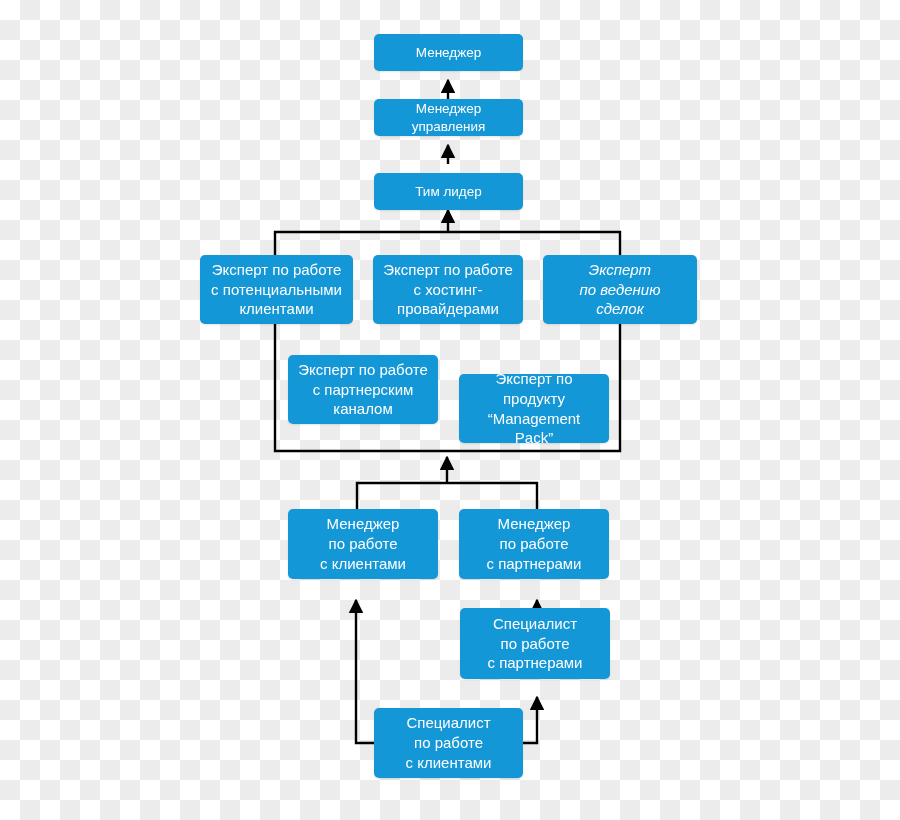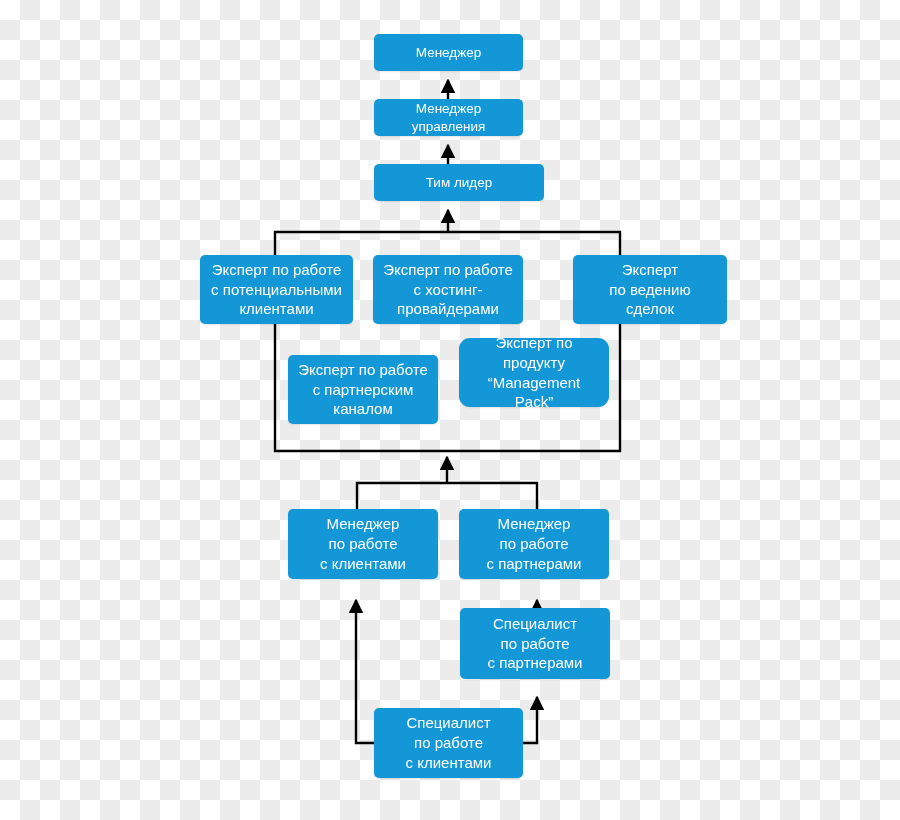--- a/index.html
+++ b/index.html
@@ -80,34 +80,34 @@
 
       <path d="M 523 743 L 537 743 L 537 697" marker-end="url(#arrow)"></path>
 
       <path d="M 537 608 L 537 600" marker-end="url(#arrow)"></path>
     </g>
   </svg>
 
   <div class="node" style="left: 374px; top: 34px; width: 149px; height: 37px; background: rgb(20, 151, 215); color: rgb(255, 255, 255);">Менеджер</div>
   <div class="node" style="left: 374px; top: 99px; width: 149px; height: 37px; background: rgb(20, 151, 215); color: rgb(255, 255, 255);">Менеджер
 управления</div>
-  <div class="node" style="left: 374px; top: 164px; width: 170px; height: 37px; background: rgb(20, 151, 215); color: rgb(255, 255, 255);">Тим лидер</div>
+  <div class="node" style="left: 374px; top: 173px; width: 149px; height: 37px; background: rgb(20, 151, 215); color: rgb(255, 255, 255);">Тим лидер</div>
   <div class="node sm" style="left: 200px; top: 255px; width: 153px; height: 69px; background: rgb(20, 151, 215); color: rgb(255, 255, 255);">Эксперт по работе
 с потенциальными
 клиентами</div>
   <div class="node sm" style="left: 373px; top: 255px; width: 150px; height: 69px; background: rgb(20, 151, 215); color: rgb(255, 255, 255);">Эксперт по работе
 с хостинг-
 провайдерами</div>
-  <div class="node sm" style="left: 573px; top: 255px; width: 154px; height: 69px; background: rgb(20, 151, 215); color: rgb(255, 255, 255);">Эксперт
+  <div class="node sm" style="left: 543px; top: 255px; width: 154px; height: 69px; background: rgb(20, 151, 215); color: rgb(255, 255, 255); font-style: italic;">Эксперт
 по ведению
 сделок</div>
   <div class="node sm" style="left: 288px; top: 355px; width: 150px; height: 69px; background: rgb(20, 151, 215); color: rgb(255, 255, 255);">Эксперт по работе
 с партнерским
 каналом</div>
-  <div class="node sm" style="left: 459px; top: 338px; width: 150px; height: 69px; background: rgb(20, 151, 215); color: rgb(255, 255, 255); border-radius: 11px;">Эксперт по  продукту
+  <div class="node sm" style="left: 459px; top: 374px; width: 150px; height: 69px; background: rgb(20, 151, 215); color: rgb(255, 255, 255);">Эксперт по  продукту
 “Management
 Pack”</div>
   <div class="node sm" style="left: 288px; top: 509px; width: 150px; height: 70px; background: rgb(20, 151, 215); color: rgb(255, 255, 255);">Менеджер
 по работе
 с клиентами</div>
   <div class="node sm" style="left: 459px; top: 509px; width: 150px; height: 70px; background: rgb(20, 151, 215); color: rgb(255, 255, 255);">Менеджер
 по работе
 с партнерами</div>
   <div class="node sm" style="left: 460px; top: 608px; width: 150px; height: 71px; background: rgb(20, 151, 215); color: rgb(255, 255, 255);">Специалист
 по работе

